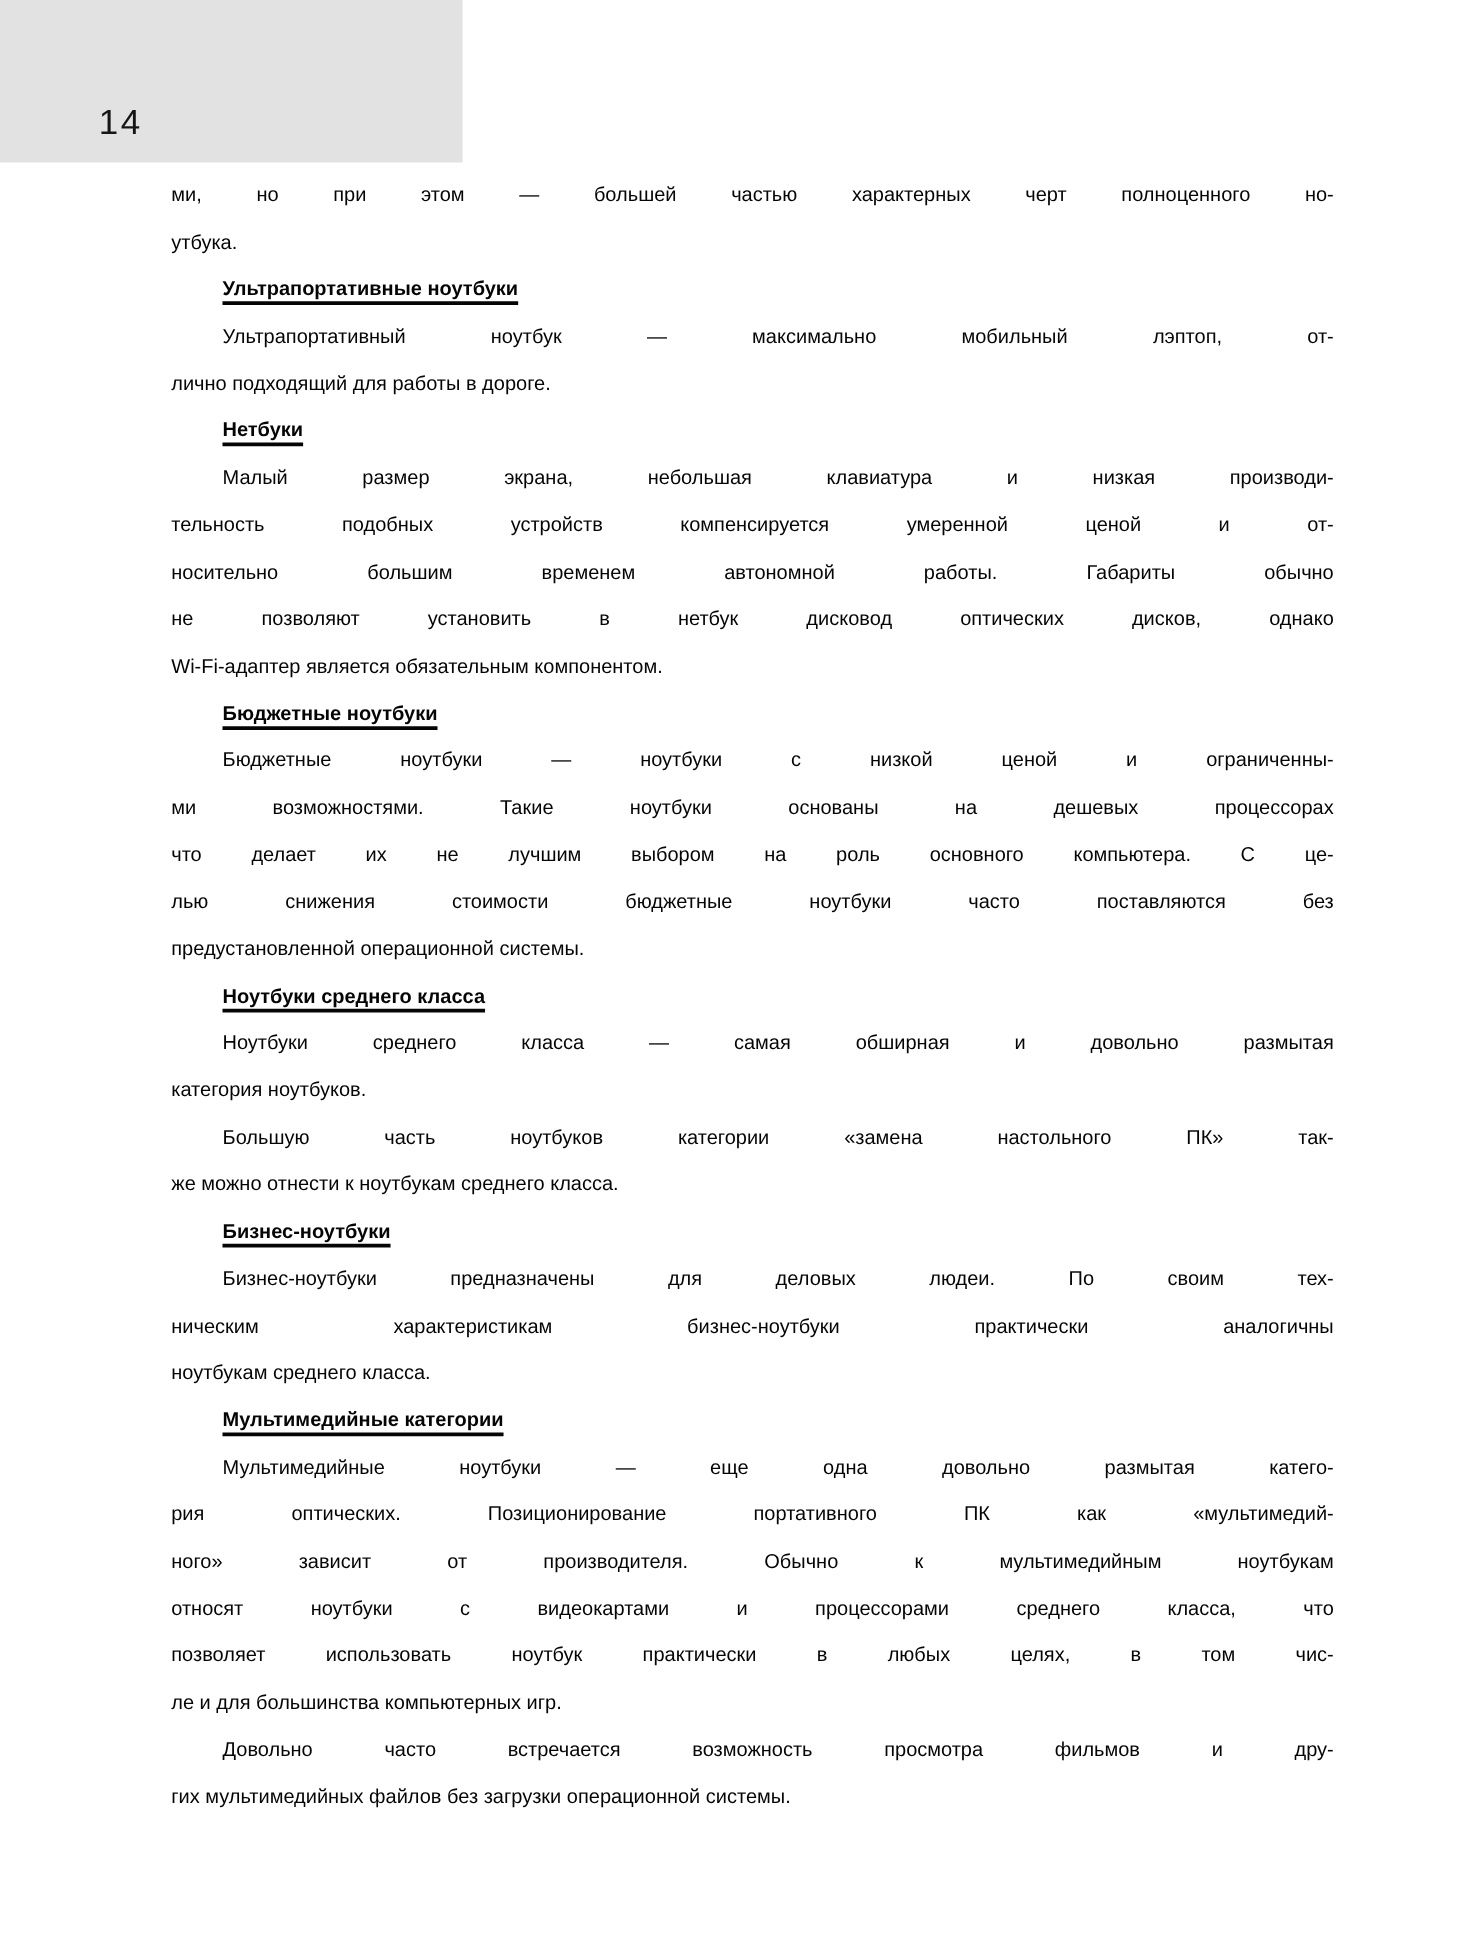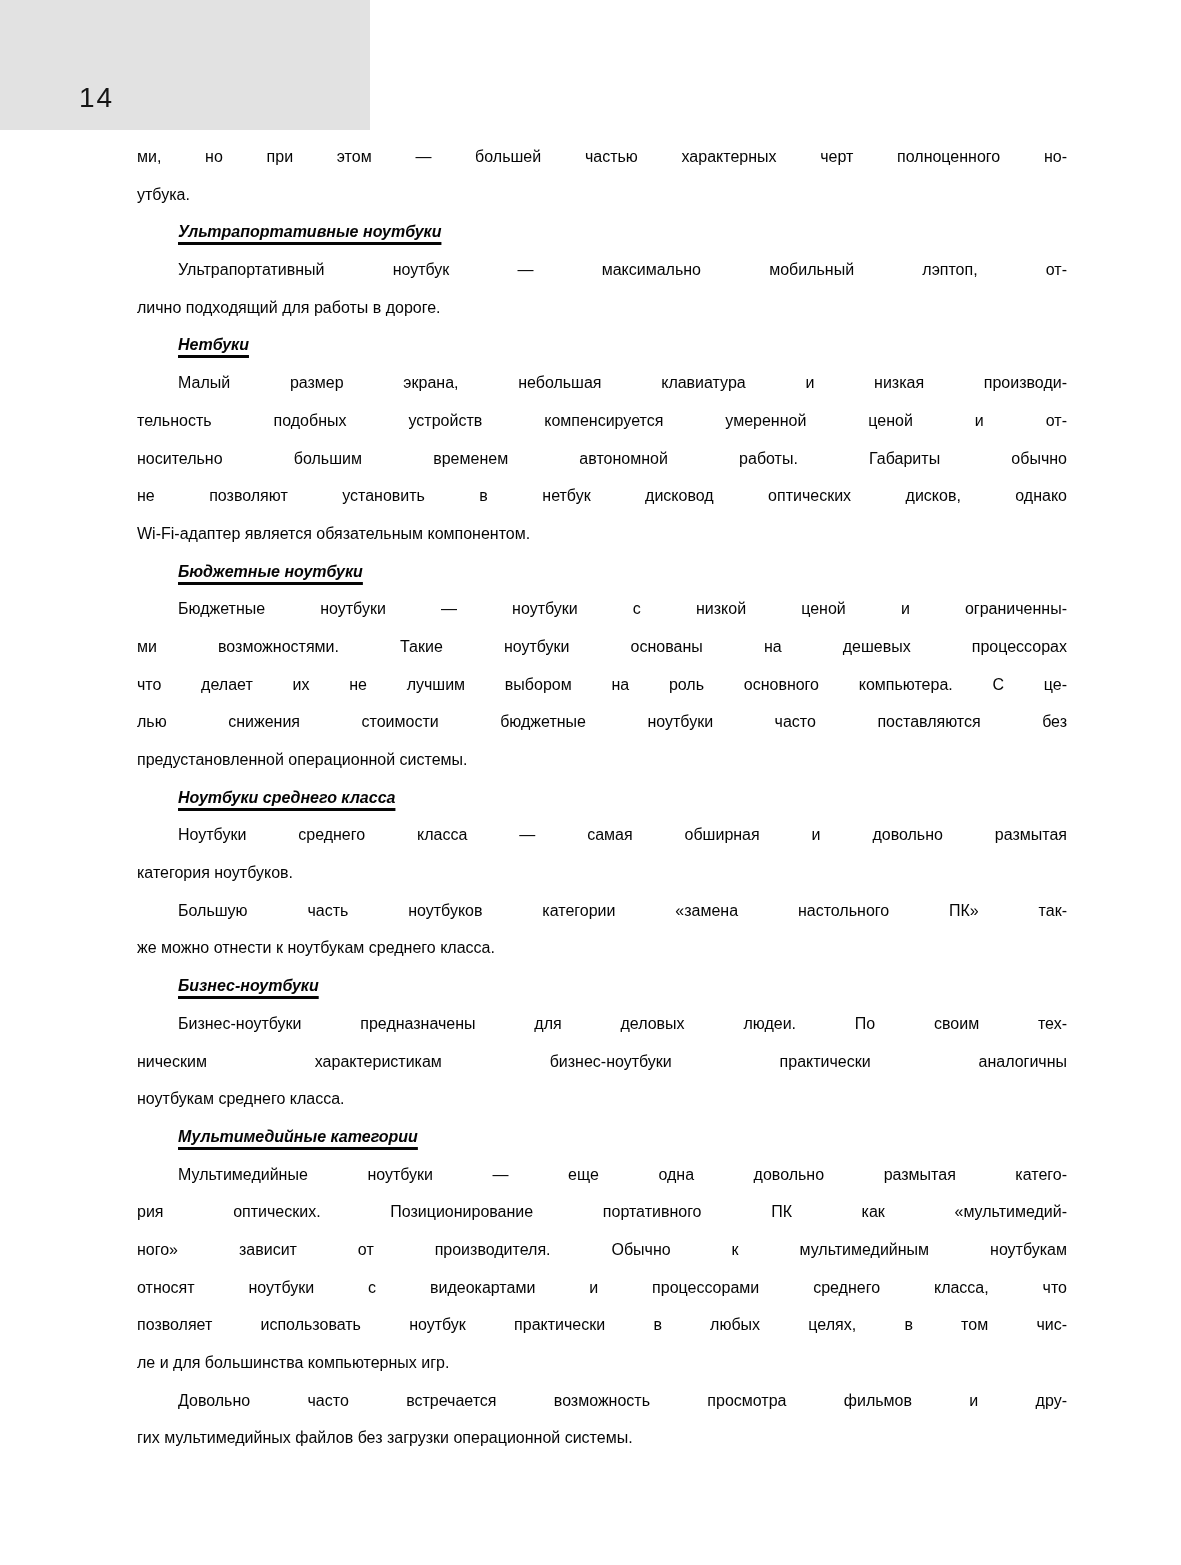--- a/index.html
+++ b/index.html
@@ -20,21 +20,21 @@
     position:absolute; left:137px; top:138px; width:930px;
     font-size:16px; line-height:37.7px; color:#050505;
   }
   .ln { height:37.7px; overflow:visible; }
   .ln.j { text-align:justify; text-align-last:justify; }
   .ln.last { text-align:right; text-align-last:left; }
   .ln.ind { text-indent:41px; }
 
   .ln.hd { padding-left:41px; }
   .hd-text {
-    font-weight:700; font-style:italic;
+    font-weight:700; 
     text-decoration:underline;
     text-decoration-thickness:2.5px;
     text-underline-offset:5px;
   }
 </style>
 </head>
 <body>
 
 <div class="header-band"></div>
 <div class="page-number">14</div>

